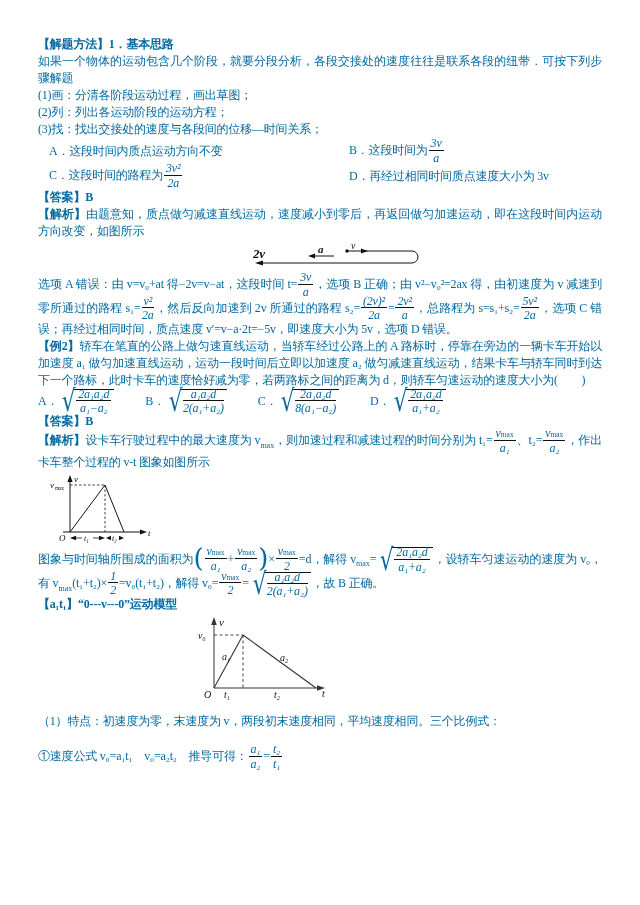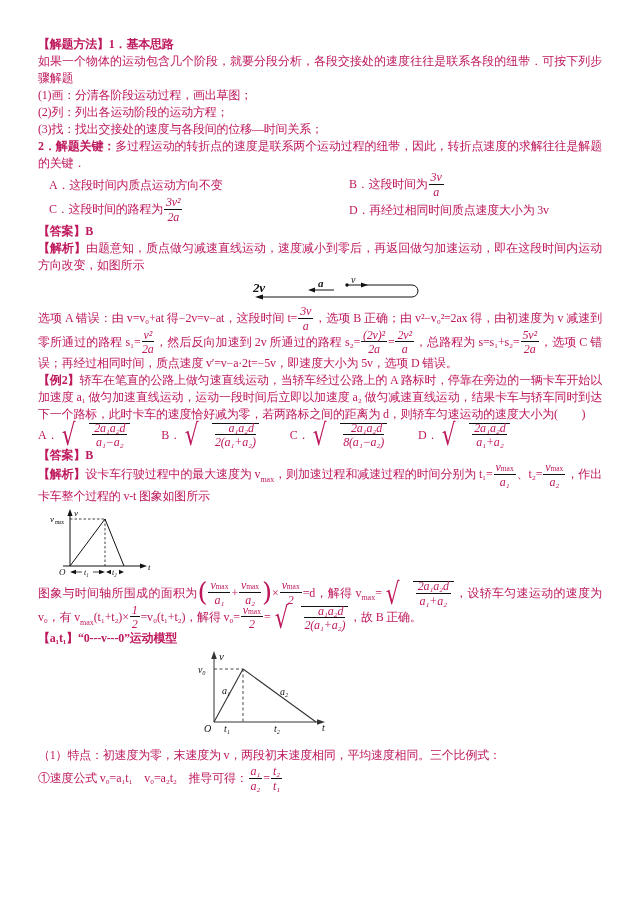--- a/index.html
+++ b/index.html
@@ -1,36 +1,36 @@
 <!DOCTYPE html>
 <html><head>
 <meta charset="utf-8">
 <style>
   html,body{margin:0;padding:0;background:#fff;}
   .page{
-    position:relative;width:640px;height:905px;background:#ffffff;color:#be185d;
+    position:relative;width:640px;height:905px;background:#ffffff;color:#0369a1;
     font-family:"Liberation Serif","DejaVu Serif",serif;
     font-size:12px;line-height:17px;letter-spacing:-0.2px;
     padding:36px 38px 0 38px;box-sizing:border-box;overflow:hidden;
   }
   .ln{margin:0;}
   .just{text-align:justify;}
   b{font-weight:bold;}
   
   .fr{display:inline-block;vertical-align:middle;text-align:center;font-style:italic;
       line-height:1.05;margin:-2px 1px;position:relative;top:-1px;}
-  .fr .nm{display:block;border-bottom:1px solid #111;padding:0 2px;text-align:right;}
+  .fr .nm{display:block;border-bottom:1px solid #111;padding:0 2px;}
   .fr .dn{display:block;padding-top:1px;}
   .msub{font-size:7.5px;font-style:normal;letter-spacing:0;}
   sub.stxt{font-size:8px;font-style:normal;letter-spacing:0;}
   
   .sqrt{display:inline-flex;align-items:center;vertical-align:middle;margin:-2px 1px;}
   .sqrt .rad{font-family:"DejaVu Sans",sans-serif;font-size:30px;line-height:20px;
              font-style:normal;transform:scaleX(.72);margin-right:-5px;}
-  .sqrt .sbody{border-top:1px solid #111;padding:1px 2px 0 2px;margin-left:16px;}
+  .sqrt .sbody{border-top:1px solid #111;padding:1px 2px 0 2px;}
   .sqrt .fr .nm{border-bottom:1px solid #111;}
   
   .bigp{font-size:26px;line-height:1;vertical-align:middle;position:relative;top:-2px;
         font-style:normal;font-family:"DejaVu Serif",serif;}
   
   .opt-row{display:flex;align-items:center;margin:2px 0 1px 11px;}
   .opt-row .c1{width:300px;}
   .opt-row .c2{flex:1;}
   .opt2{display:flex;align-items:center;margin:2px 0 1px 0;}
   .opt2 .optitem{display:inline-flex;align-items:center;margin-right:30px;}
@@ -48,23 +48,20 @@
 
 <div class="page">
 
   <div class="ln">
     <b>【解题方法】</b><b>1．基本思路</b>
   </div>
   <div class="ln just">如果一个物体的运动包含几个阶段，就要分段分析，各段交接处的速度往往是联系各段的纽带．可按下列步骤解题</div>
   <div class="ln">(1)画：分清各阶段运动过程，画出草图；</div>
   <div class="ln">(2)列：列出各运动阶段的运动方程；</div>
   <div class="ln">(3)找：找出交接处的速度与各段间的位移—时间关系；</div>
-  <div class="ln just">
-    <b>2．解题关键：</b><span>多过程运动的转折点的速度是联系两个运动过程的纽带，因此，转折点速度的求解往往是解题的关键．</span>
-  </div>
 
   <div class="opt-row">
     <div class="c1">A．这段时间内质点运动方向不变</div>
     <div class="c2">
       <span>B．这段时间为</span><span class="fr"><span class="nm">3v</span><span class="dn">a</span></span>
     </div>
   </div>
   <div class="opt-row">
     <div class="c1">
       <span>C．这段时间的路程为</span><span class="fr"><span class="nm">3v²</span><span class="dn">2a</span></span>
@@ -196,17 +193,17 @@
       <polygon points="149,73 141,70.2 141,75.8" fill="#333"></polygon>
       <text x="146" y="82" font-size="10" class="it">t</text>
       <text x="28" y="83" font-size="10" class="it">O</text>
       <text x="48" y="83" font-size="10" class="it">t₁</text>
       <text x="98" y="83" font-size="10" class="it">t₂</text>
     </svg>
   </div>
 
   <div class="ln just" style="margin-top:12px;">（1）特点：初速度为零，末速度为 v，两段初末速度相同，平均速度相同。三个比例式：</div>
 
-  <div class="ln" style="margin-top:4px;">
+  <div class="ln" style="margin-top:16px;">
     <span>①速度公式 v₀=a₁t₁　v₀=a₂t₂　推导可得：</span><span class="fr"><span class="nm">a₁</span><span class="dn">a₂</span></span><span>=</span><span class="fr"><span class="nm">t₂</span><span class="dn">t₁</span></span>
   </div>
 
 </div>
 
 </body></html>

